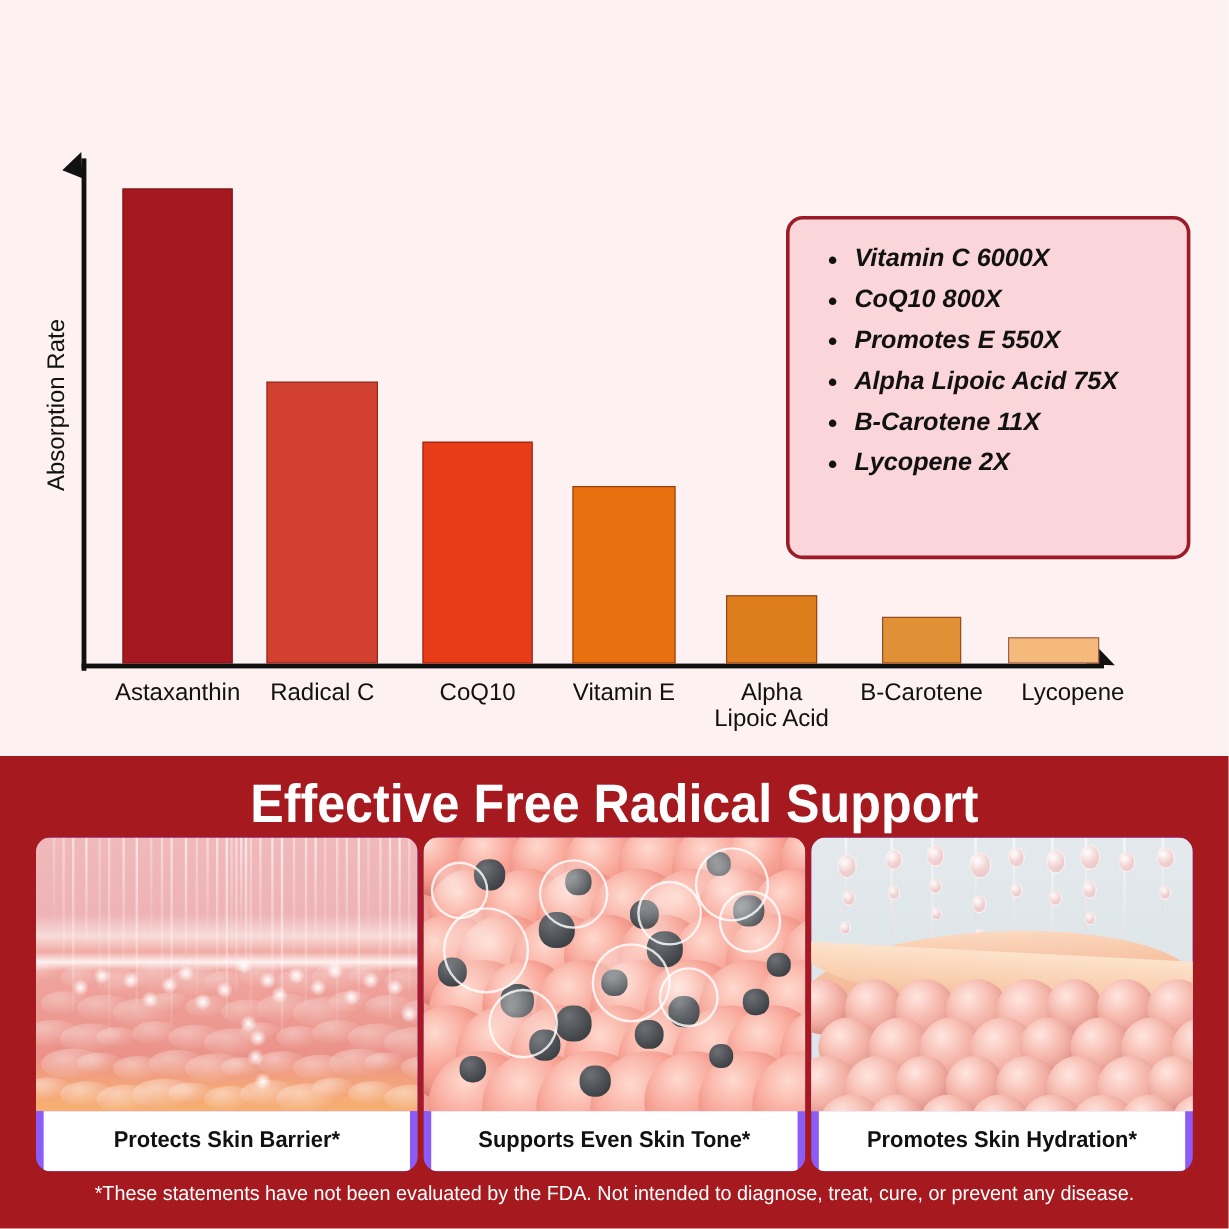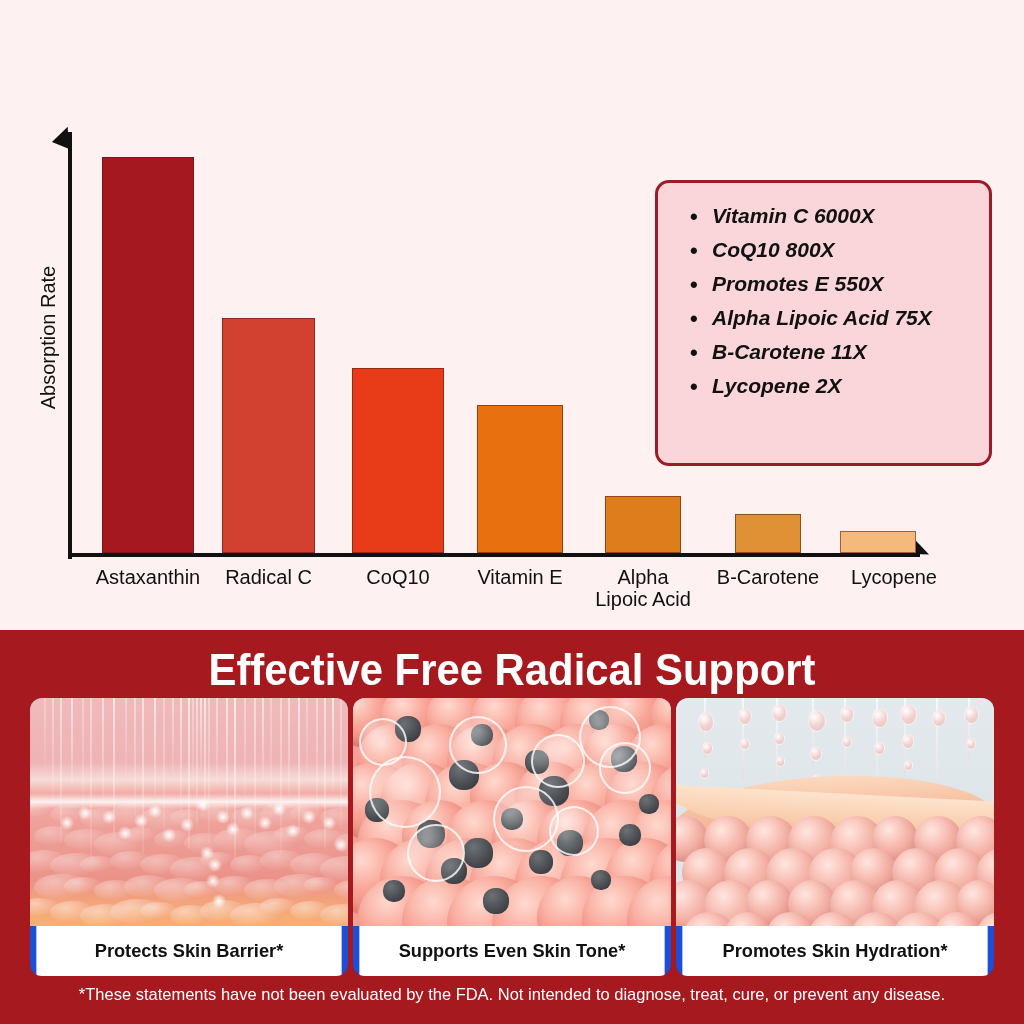--- a/index.html
+++ b/index.html
@@ -173,21 +173,21 @@
     transform-origin: center;
     white-space: nowrap;
   }
 
   
   .card {
     position: absolute;
     top: 68px;
     width: 318px;
     height: 278px;
-    background: #1d4ed8;
+    background: #8b5cf6;
     border-radius: 12px;
     overflow: hidden;
   }
   .card.c1 { left: 30px; }
   .card.c2 { left: 353px; }
   .card.c3 { left: 676px; }
 
   .card-img {
     position: absolute;
     left: 0;

